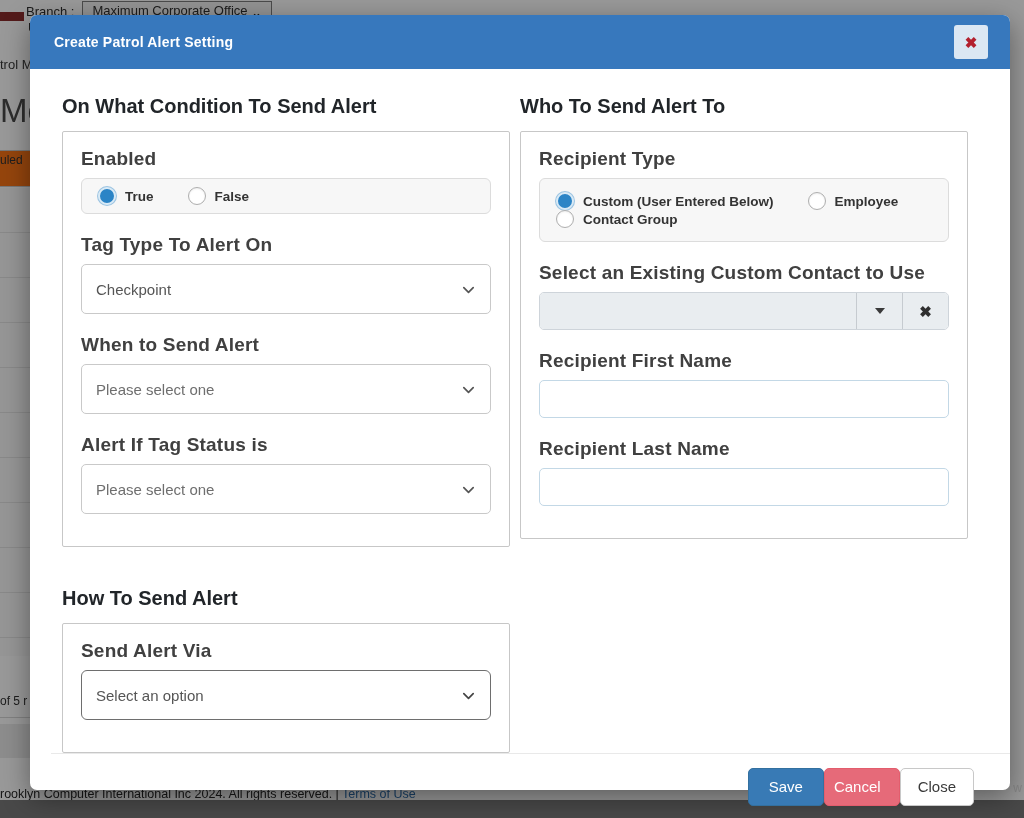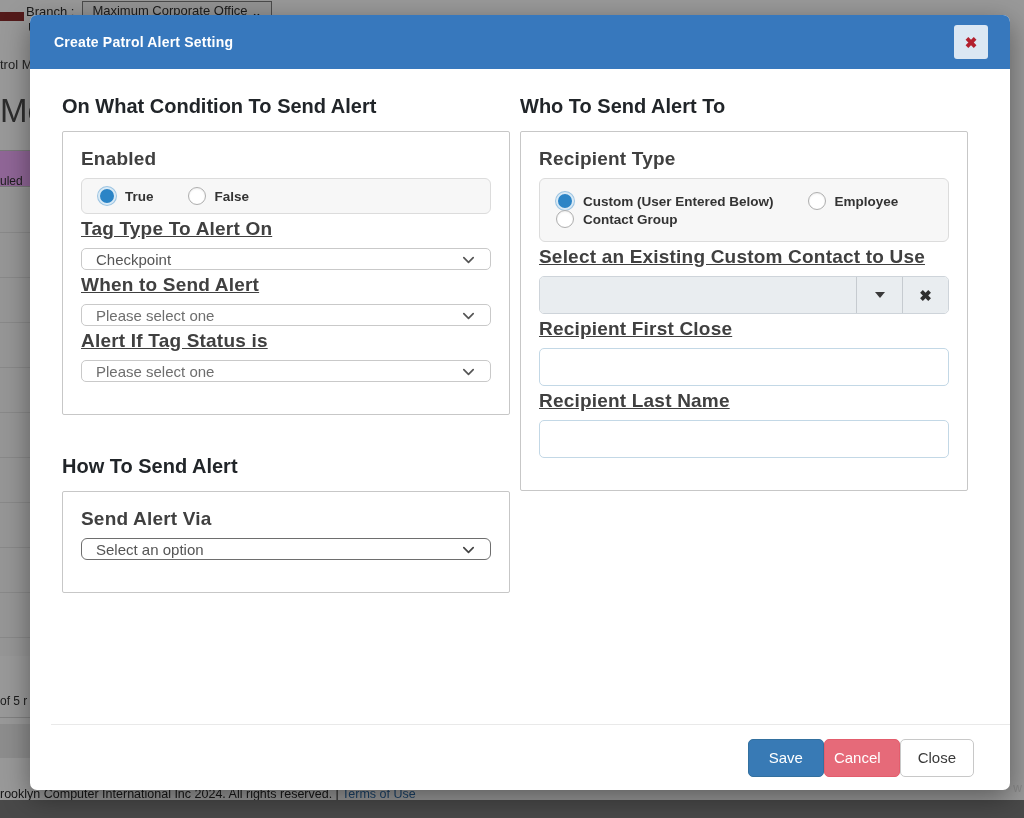--- a/index.html
+++ b/index.html
@@ -13,21 +13,21 @@
 
   
   .page { position:absolute; inset:0; background:#fff; }
   .bg-topbar { position:absolute; left:26px; top:1px; display:flex; align-items:center; gap:8px; font-size:13px; color:#2f2f2f; }
   .bg-select { border:1px solid #7e7e7e; padding:1px 9px 2px 9px; display:flex; align-items:flex-end; gap:4px; background:#f6f6f6; }
   .bg-chev { font-size:12px; line-height:10px; color:#222; font-weight:bold; }
   .bg-redblock { position:absolute; left:0; top:12px; width:24px; height:9px; background:#8a2c2c; }
   .bg-u { position:absolute; left:28px; top:20px; font-size:13px; color:#333; }
   .bg-trol { position:absolute; left:0; top:57px; font-size:13px; color:#3a3a3a; }
   .bg-mo { position:absolute; left:0; top:92px; font-size:33px; color:#4b4b4b; }
-  .bg-band1 { position:absolute; left:0; top:150px; width:30px; height:37px; background:#f0abfc; border-top:1px solid #c9c9c9; border-bottom:1px solid #c9c9c9; font-size:12px; color:#333; padding-top:23px; }
+  .bg-band1 { position:absolute; left:0; top:150px; width:30px; height:37px; background:#f97316; border-top:1px solid #c9c9c9; border-bottom:1px solid #c9c9c9; font-size:12px; color:#333; padding-top:2px; }
   .bg-stripes { position:absolute; left:0; top:188px; width:30px; height:468px;
     background:repeating-linear-gradient(to bottom, #fbfbfb 0 44px, #e4e4e4 44px 45px); }
   .bg-of5 { position:absolute; left:0; top:694px; font-size:12px; color:#333; }
   .bg-line2 { position:absolute; left:0; top:717px; width:30px; border-top:1px solid #d8d8d8; }
   .bg-band2 { position:absolute; left:0; top:724px; width:30px; height:34px; background:#ececec; }
   .bg-footerline { position:absolute; left:0; top:787px; width:620px; font-size:12.5px; color:#272727; white-space:nowrap; }
   .bg-footer-link { color:#2f6fae; }
   .bg-darkbar { position:absolute; left:0; top:800px; width:100%; height:18px; background:#7b7b7b; }
   .bg-w { position:absolute; right:2px; top:781px; font-size:12px; color:#e2e2e2; }
 
@@ -44,33 +44,33 @@
     display:flex; align-items:center; justify-content:center; cursor:pointer; }
   .modal-close .x { color:#b3202e; font-size:15px; font-weight:bold; line-height:1; }
 
   .modal-body { flex:1 1 auto; padding:26px 32px 0 32px; display:flex; gap:10px; }
   .col { width:448px; display:flex; flex-direction:column; }
 
   .section-heading { font-size:20px; font-weight:bold; color:#212529; margin-bottom:13px; }
   .box { border:1px solid #c7c7c7; border-radius:2px; background:#fff; padding:16px 18px 32px 18px; }
 
   .field-label { font-size:19px; font-weight:bold; color:#404040; letter-spacing:.2px; }
-  .mt20 { margin-top:4px;text-decoration:underline; }
+  .mt20 { margin-top:20px; }
 
   .radio-bar { margin-top:8px; background:#f7f7f7; border:1px solid #dcdcdc; border-radius:6px;
     padding:8px 16px; display:flex; align-items:center; gap:34px; }
   .radio-bar.two-row { flex-wrap:wrap; padding:13px 16px; row-gap:13px; gap:0 34px; }
   .radio-opt { display:flex; align-items:center; gap:9px; cursor:pointer; }
   .radio-circle { width:18px; height:18px; border-radius:50%; background:#fff;
     border:1px solid #aeaeae; box-shadow:inset 0 1px 2px rgba(0,0,0,.07); flex:0 0 auto; }
   .radio-circle.checked { background:#2b84c6; border:2px solid #d9eaf6; box-shadow:0 0 0 1px #9cc4e2; }
   .radio-text { font-size:13.5px; font-weight:bold; color:#333; }
   .break { flex-basis:100%; height:0; }
 
-  .select { margin-top:8px; height:22px; border:1px solid #c9c9c9; border-radius:5px; background:#fff;
+  .select { margin-top:8px; height:50px; border:1px solid #c9c9c9; border-radius:5px; background:#fff;
     display:flex; align-items:center; justify-content:space-between; padding:0 14px 0 14px; cursor:pointer; }
   .select .val { font-size:15px; color:#555; }
   .select .val.muted { color:#6e6e6e; }
   .select.dark-border { border:1px solid #6e6e6e; border-radius:6px; }
   .chev { flex:0 0 auto; }
 
   .combo { margin-top:8px; height:38px; display:flex; border:1px solid #ced4da; border-radius:5px; overflow:hidden; }
   .combo-input { flex:1 1 auto; background:#e9edf0; border:none; }
   .combo-btn { flex:0 0 46px; background:#e9edf0; border:none; border-left:1px solid #c6cbd0;
     display:flex; align-items:center; justify-content:center; cursor:pointer; }
@@ -208,21 +208,21 @@
         <div class="combo">
           <input class="combo-input" type="text" value="" style="">
           <button class="combo-btn">
             <span class="tri"></span>
           </button>
           <button class="combo-btn">
             <span class="combo-x">✖</span>
           </button>
         </div>
 
-        <div class="field-label mt20">Recipient First Close</div>
+        <div class="field-label mt20">Recipient First Name</div>
         <input class="text-input" type="text" value="" style="">
 
         <div class="field-label mt20">Recipient Last Name</div>
         <input class="text-input" type="text" value="" style="">
       </div>
     </div>
 
   </div>
 
   <div class="modal-footer">

